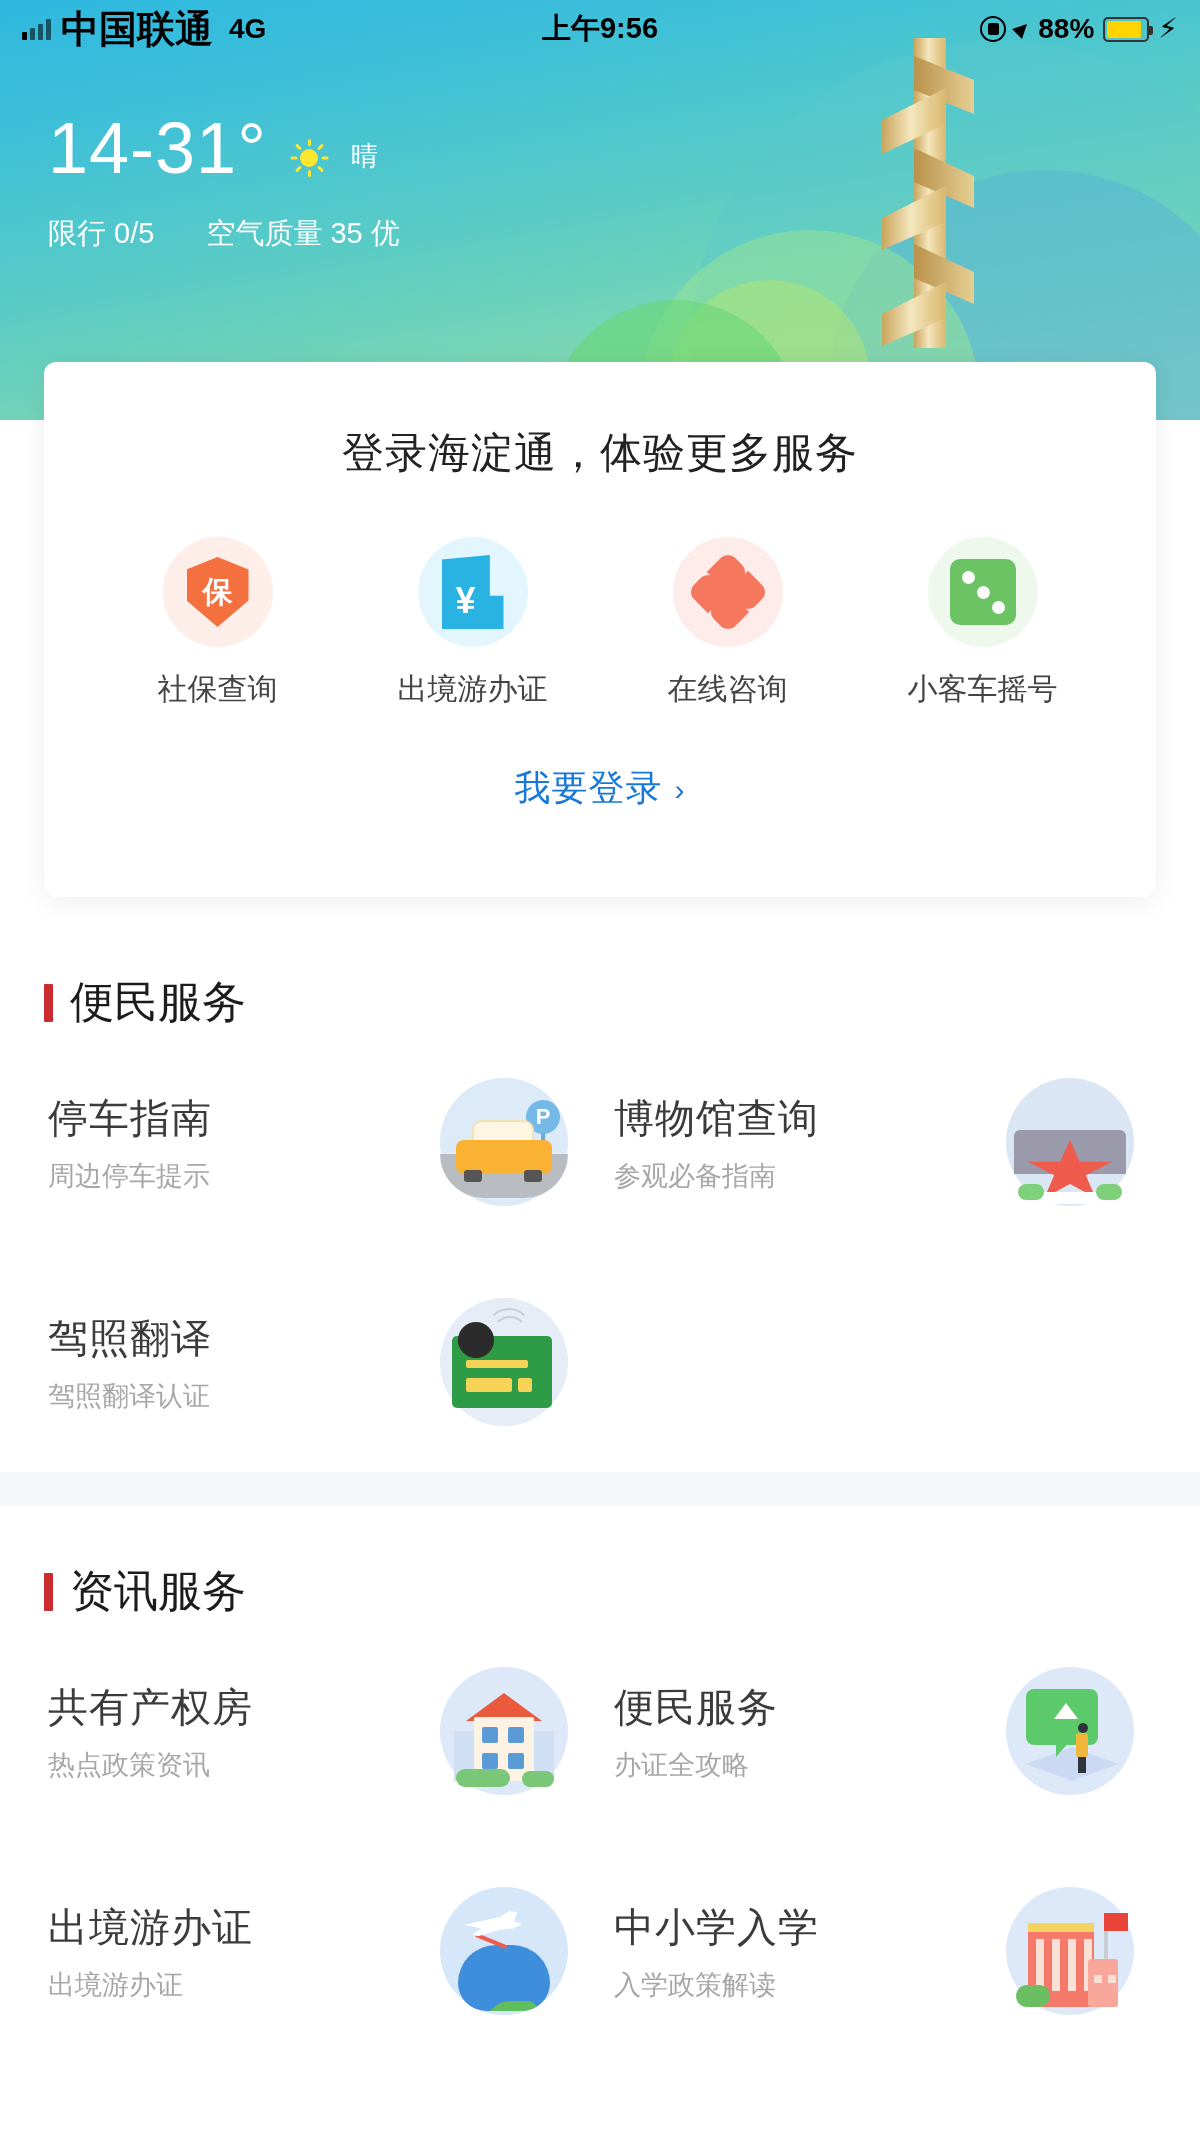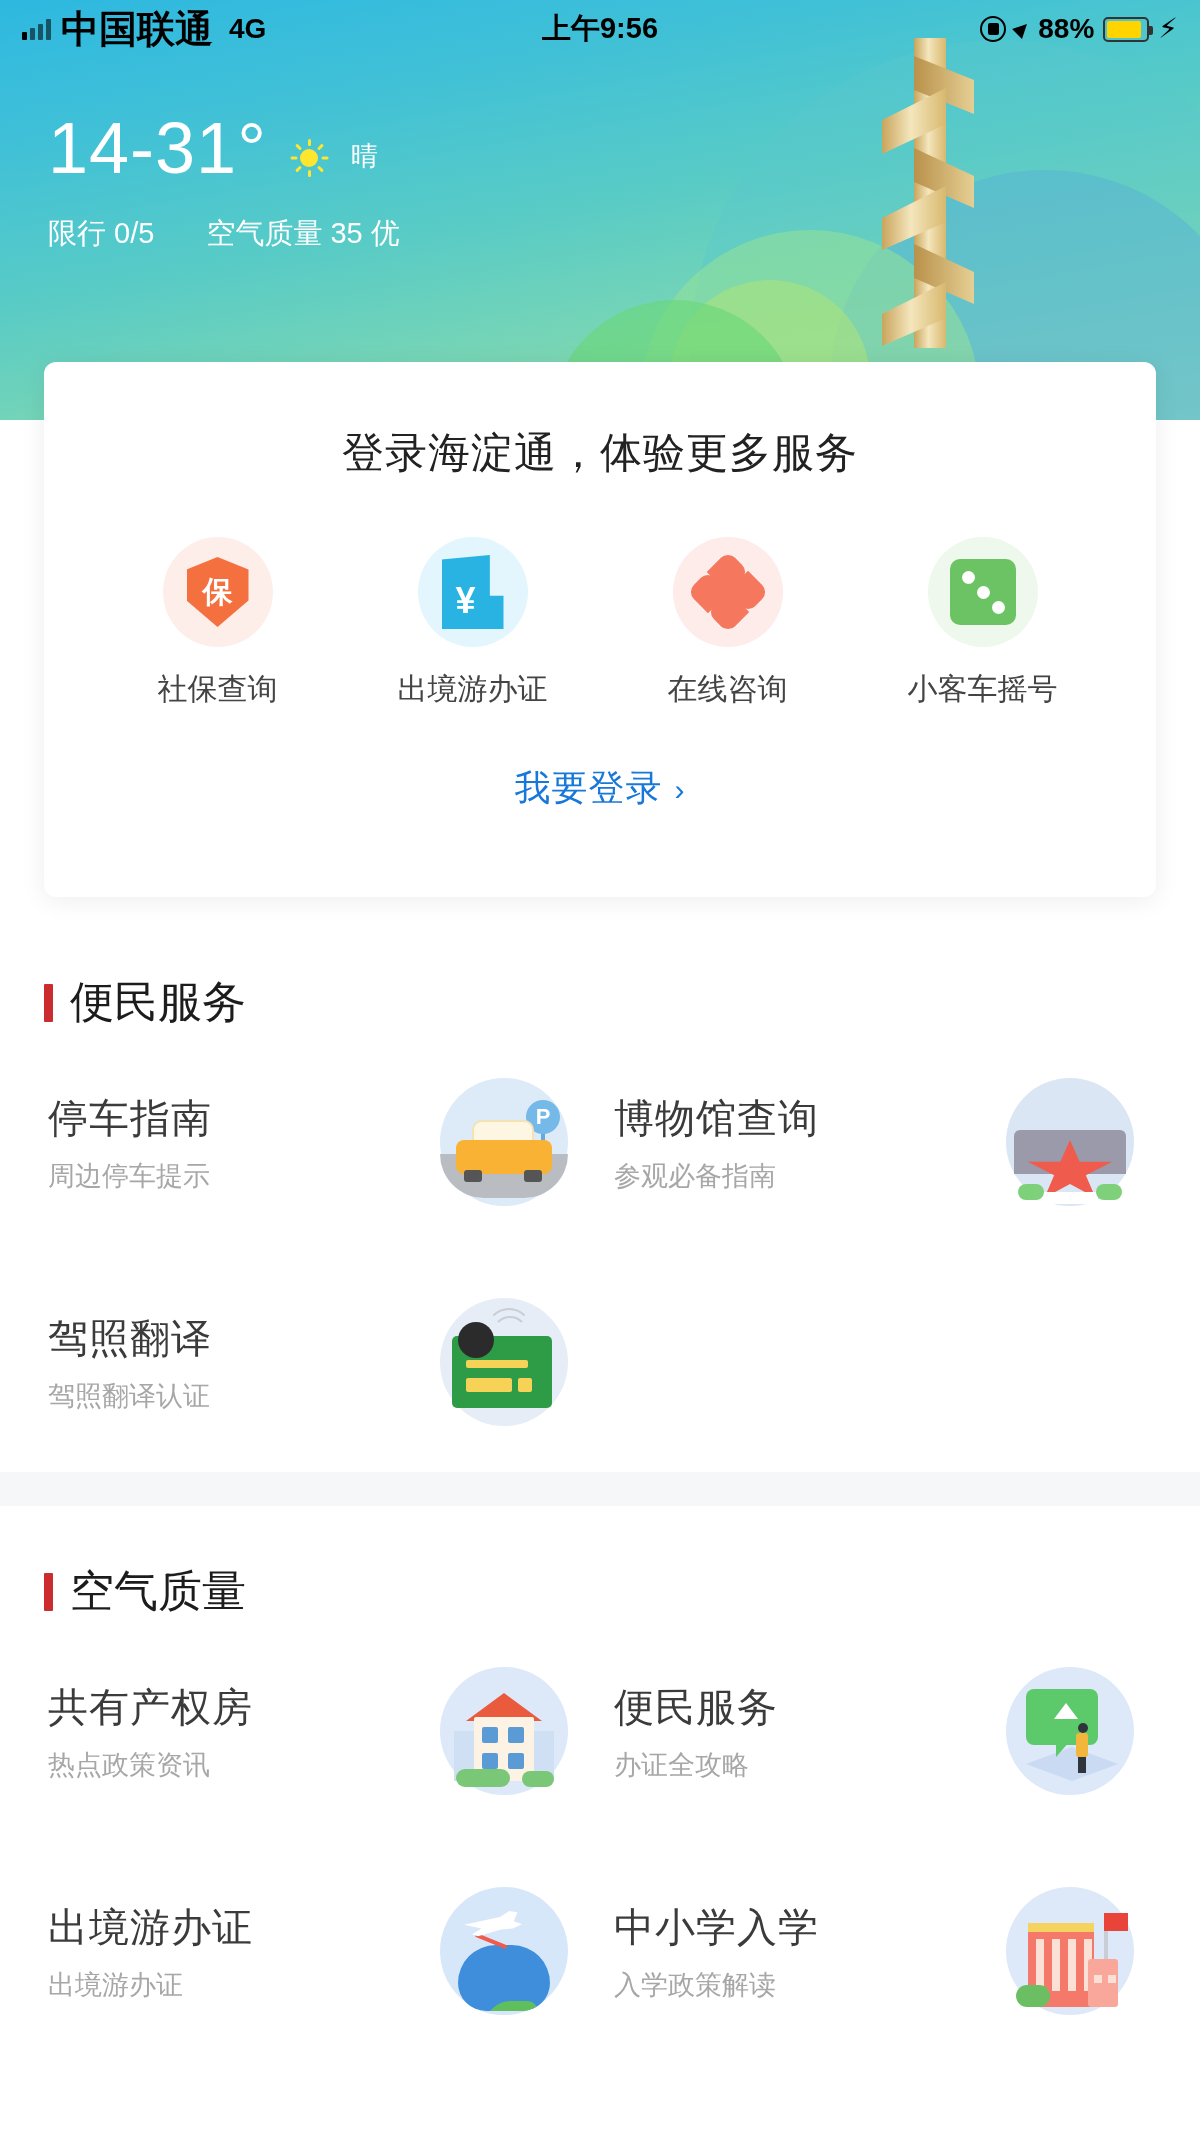--- a/index.html
+++ b/index.html
@@ -482,21 +482,21 @@
     </div>
 
   </div>
 </div>
 
 <div class="gap"></div>
 
 <div class="section">
   <div class="sec-head">
     <span class="sec-bar"></span>
-    <span class="sec-title">空气质量</span>
+    <span class="sec-title">资讯服务</span>
   </div>
 
   <div class="grid">
 
     <div class="cell">
       <div class="cell-txt">
         <span class="cell-title">共有产权房</span>
         <span class="cell-sub">热点政策资讯</span>
       </div>
       <div class="cell-ico">

